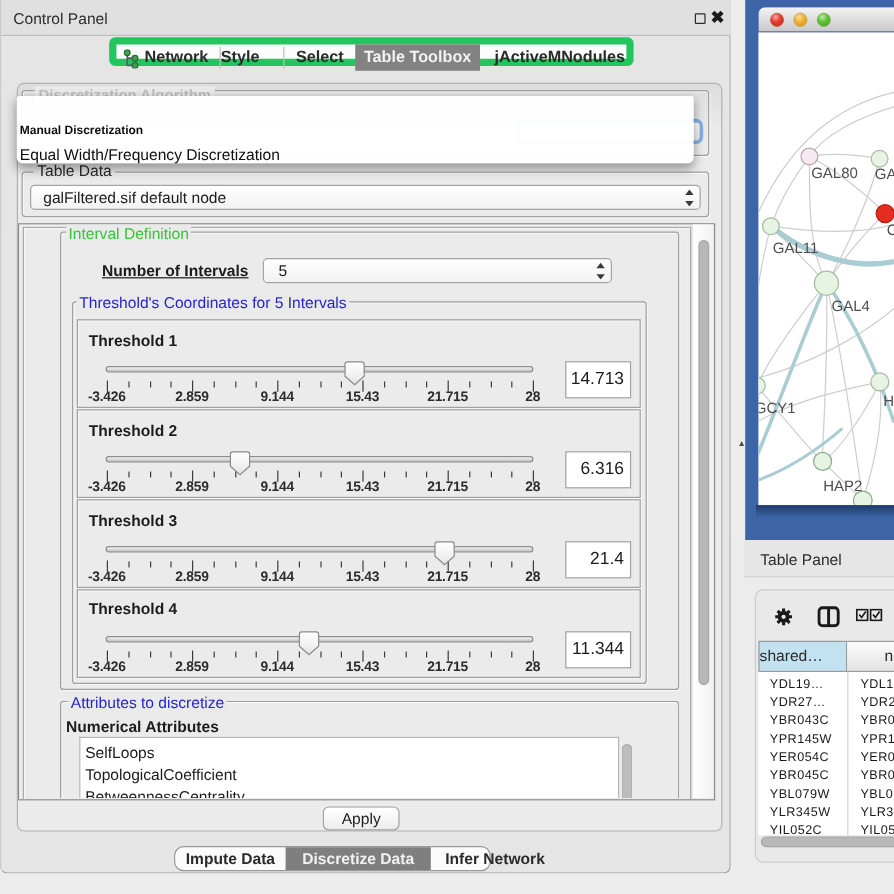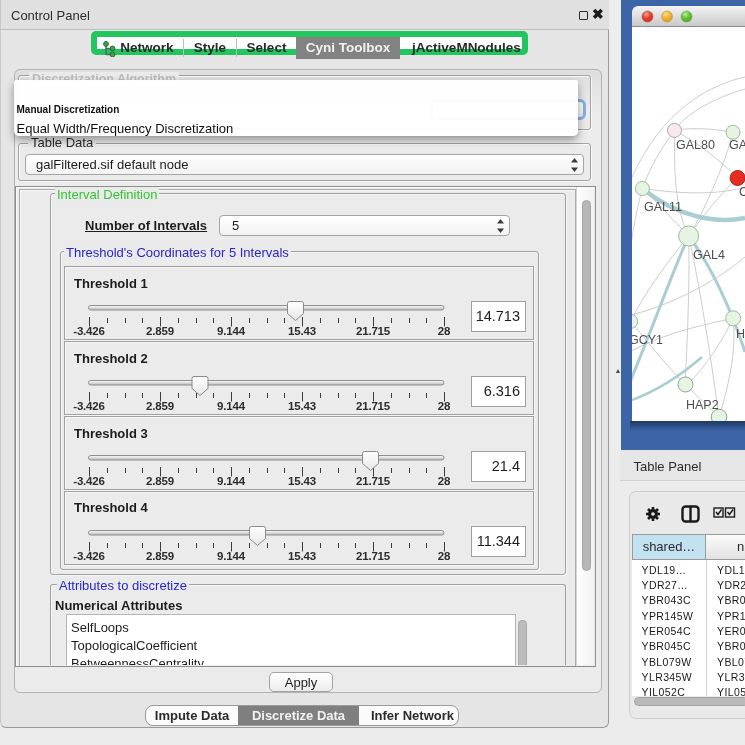--- a/index.html
+++ b/index.html
@@ -23,24 +23,24 @@
     <div class="abs" style="left:0;top:0;width:86px;height:22px;line-height:22px;text-align:center;padding-left:14px;">Network</div>
     <svg class="abs" style="left:6px;top:4px;" width="13" height="16" viewBox="0 0 13 16">
       <line x1="3" y1="3.5" x2="3" y2="14" stroke="#5c5c6e" stroke-width="1.4"></line>
       <line x1="3" y1="7.5" x2="8.5" y2="7.5" stroke="#5c5c6e" stroke-width="1.4"></line>
       <line x1="3" y1="13.5" x2="8.5" y2="13.5" stroke="#5c5c6e" stroke-width="1.4"></line>
       <circle cx="3" cy="3" r="2.4" fill="#44a04e" stroke="#1e7030" stroke-width="1"></circle>
       <circle cx="9.5" cy="7.5" r="2.4" fill="#44a04e" stroke="#1e7030" stroke-width="1"></circle>
       <circle cx="9.5" cy="13.5" r="2.4" fill="#44a04e" stroke="#1e7030" stroke-width="1"></circle>
     </svg>
     <div class="abs" style="left:86px;top:2px;width:1px;height:18px;background:#bdbdbd;"></div>
-    <div class="abs" style="left:87px;top:0;width:52px;height:22px;line-height:22px;text-align:center;">Style</div>
+    <div class="abs" style="left:87px;top:0;width:52px;height:22px;line-height:22px;">Style</div>
     <div class="abs" style="left:139px;top:2px;width:1px;height:18px;background:#bdbdbd;"></div>
     <div class="abs" style="left:140px;top:0;width:59px;height:22px;line-height:22px;text-align:center;">Select</div>
-    <div class="abs" style="left:199px;top:0;width:104px;height:22px;line-height:22px;text-align:center;background:#828282;color:#f2f2f2;">Cyni Toolbox</div>
+    <div class="abs" style="left:199px;top:0;width:104px;height:22px;line-height:22px;text-align:center;background:#828282;color:#f2f2f2;">Table Toolbox</div>
     <div class="abs" style="left:303px;top:0;width:133px;height:22px;line-height:22px;text-align:center;border-radius:0 5px 5px 0;">jActiveMNodules</div>
   </div>
 </div>
 
 <div class="abs" style="left:29px;top:71.5px;font-size:12.5px;font-weight:bold;color:#bdbdbd;background:#eaeaea;padding:0 3px;z-index:2;">Discretization Algorithm</div>
 
 <div class="abs" style="left:17.5px;top:75px;width:573.5px;height:55px;border:1px solid #a2a2a2;border-radius:3px;box-shadow:inset 1px 1px 0 #f8f8f8, 1px 1px 0 #f8f8f8;"></div>
 
 <div class="abs" style="left:430px;top:99px;width:156px;height:21px;border:3px solid #85b0e3;border-radius:6px;background:linear-gradient(#ffffff,#eeeeee);"></div>
 
@@ -178,21 +178,21 @@
 <div class="abs" style="left:50px;top:584px;width:516px;height:81px;border:1px solid #a0a0a0;border-radius:3px 3px 0 0;border-bottom:none;box-shadow:inset 1px 1px 0 #f6f6f6;"></div>
 <div class="abs" style="left:57px;top:578px;font-size:13px;color:#2626cc;background:#eaeaea;padding:0 2px;">Attributes to discretize</div>
 <div class="abs" style="left:55px;top:598px;font-size:13px;font-weight:bold;color:#1c1c1c;">Numerical Attributes</div>
 <div class="abs" style="left:66px;top:614px;width:450px;height:51px;background:#ffffff;border:1px solid #b5b5b5;border-bottom:none;overflow:hidden;font-size:13px;color:#1c1c1c;">
   <div style="padding:3.9px 0 0 4px;line-height:18.1px;">SelfLoops<br>TopologicalCoefficient<br>BetweennessCentrality</div>
 </div>
 <div class="abs" style="left:518px;top:620px;width:9px;height:45px;background:#bdbdbd;border:1px solid #ababab;border-bottom:none;border-radius:5px 5px 0 0;"></div>
 
 <div class="abs" style="left:269px;top:672px;width:64px;height:20px;border:1px solid #a3a3a3;border-radius:5px;background:linear-gradient(#ffffff,#ececec);font-size:13px;color:#1c1c1c;text-align:center;line-height:19px;">Apply</div>
 
-<div class="abs" style="left:145px;top:705px;height:21px;width:314px;border:1px solid #9a9a9a;border-radius:8px;background:#fbfbfb;font-size:13px;font-weight:bold;color:#2a2a2a;">
+<div class="abs" style="left:145px;top:705px;height:21px;width:264px;border:1px solid #9a9a9a;border-radius:8px;background:#fbfbfb;font-size:13px;font-weight:bold;color:#2a2a2a;">
   <div class="abs" style="left:0;top:0;width:92px;height:19px;line-height:19px;text-align:center;">Impute Data</div>
   <div class="abs" style="left:92px;top:0;width:121px;height:19px;line-height:19px;text-align:center;background:#7f7f7f;color:#f2f2f2;">Discretize Data</div>
   <div class="abs" style="left:213px;top:0;width:107px;height:19px;line-height:19px;text-align:center;border-radius:0 7px 7px 0;">Infer Network</div>
 </div>
 
 <div class="abs" style="left:609px;top:0;width:11.5px;height:450px;background:#ededed;"></div>
 <div class="abs" style="left:614.5px;top:367px;font-size:7px;color:#4a4a4a;">▲</div>
 
 <div class="abs" style="left:13.5px;top:79.5px;width:564px;height:56.5px;background:rgba(255,255,255,0.96);border-radius:2px 2px 5px 5px;box-shadow:0 4px 9px rgba(0,0,0,0.38);z-index:50;">
   <div class="abs" style="left:3px;top:24px;font-size:10px;font-weight:bold;color:#0f0f0f;">Manual Discretization</div>
@@ -307,21 +307,21 @@
     <rect x="1.5" y="1.5" width="16" height="15" rx="3" fill="none" stroke="#1a1a1a" stroke-width="2.4"></rect>
     <line x1="9.5" y1="2" x2="9.5" y2="16" stroke="#1a1a1a" stroke-width="2.4"></line>
   </svg>
   <svg class="abs" style="left:104px;top:57px;" width="23" height="11" viewBox="0 0 23 11">
     <rect x="1" y="1" width="9" height="9" fill="none" stroke="#1a1a1a" stroke-width="1.4"></rect>
     <path d="M3 5 L5 7.5 L8.5 2.5" fill="none" stroke="#1a1a1a" stroke-width="1.4"></path>
     <rect x="12.5" y="1" width="9" height="9" fill="none" stroke="#1a1a1a" stroke-width="1.4"></rect>
     <path d="M14.5 5 L16.5 7.5 L20 2.5" fill="none" stroke="#1a1a1a" stroke-width="1.4"></path>
   </svg>
 
-  <div class="abs" style="left:23px;top:84px;width:74px;height:26px;background:#c2e2f2;border:1px solid #9a9a9a;font-size:13px;color:#2b2b2b;text-align:center;line-height:24px;">shared…</div>
+  <div class="abs" style="left:23px;top:84px;width:74px;height:26px;background:#c2e2f2;border:1px solid #9a9a9a;font-size:13px;color:#2b2b2b;line-height:24px;">shared…</div>
   <div class="abs" style="left:97px;top:84px;width:39px;height:26px;background:linear-gradient(#fbfbfb,#e2e2e2);border-top:1px solid #9a9a9a;border-bottom:1px solid #9a9a9a;font-size:13px;color:#2b2b2b;line-height:24px;padding-left:31px;">n</div>
 
   <div class="abs" style="left:23px;top:110px;width:113px;height:136px;background:#ffffff;overflow:hidden;font-size:10.5px;letter-spacing:0.4px;color:#1a1a1a;">
     <div class="abs" style="left:74px;top:0;width:1px;height:136px;background:#d5d5d5;"></div>
     <div class="abs" style="left:9.5px;top:2.5px;line-height:15.35px;">YDL19…<br>YDR27…<br>YBR043C<br>YPR145W<br>YER054C<br>YBR045C<br>YBL079W<br>YLR345W<br>YIL052C</div>
     <div class="abs" style="left:85px;top:2.5px;line-height:15.35px;">YDL19…<br>YDR27…<br>YBR043C<br>YPR145W<br>YER054C<br>YBR045C<br>YBL079W<br>YLR345W<br>YIL052C</div>
   </div>
 
   <div class="abs" style="left:25px;top:247px;width:115px;height:9px;background:#b9b9b9;border:1px solid #a5a5a5;border-radius:5px;"></div>
 </div>

